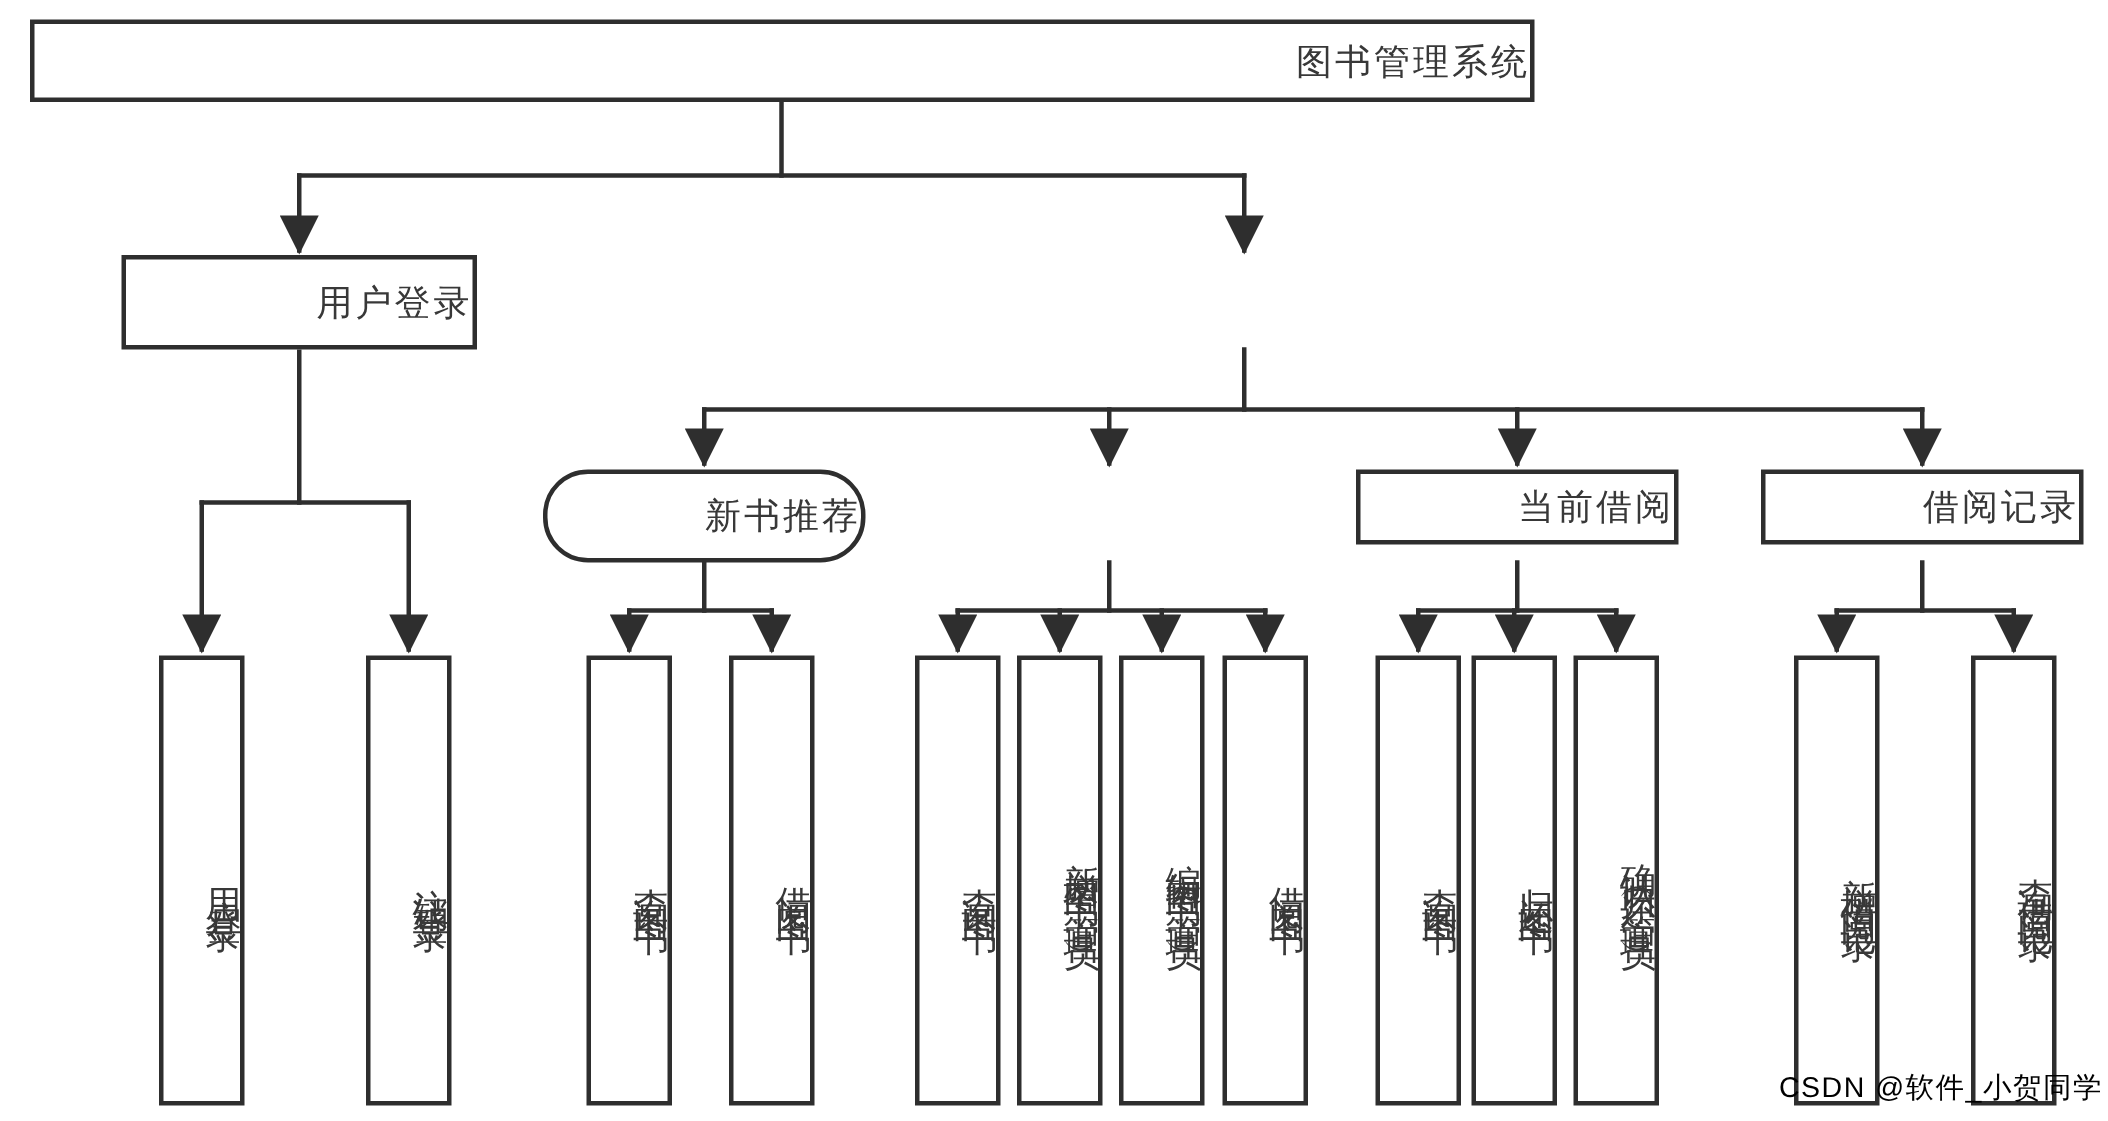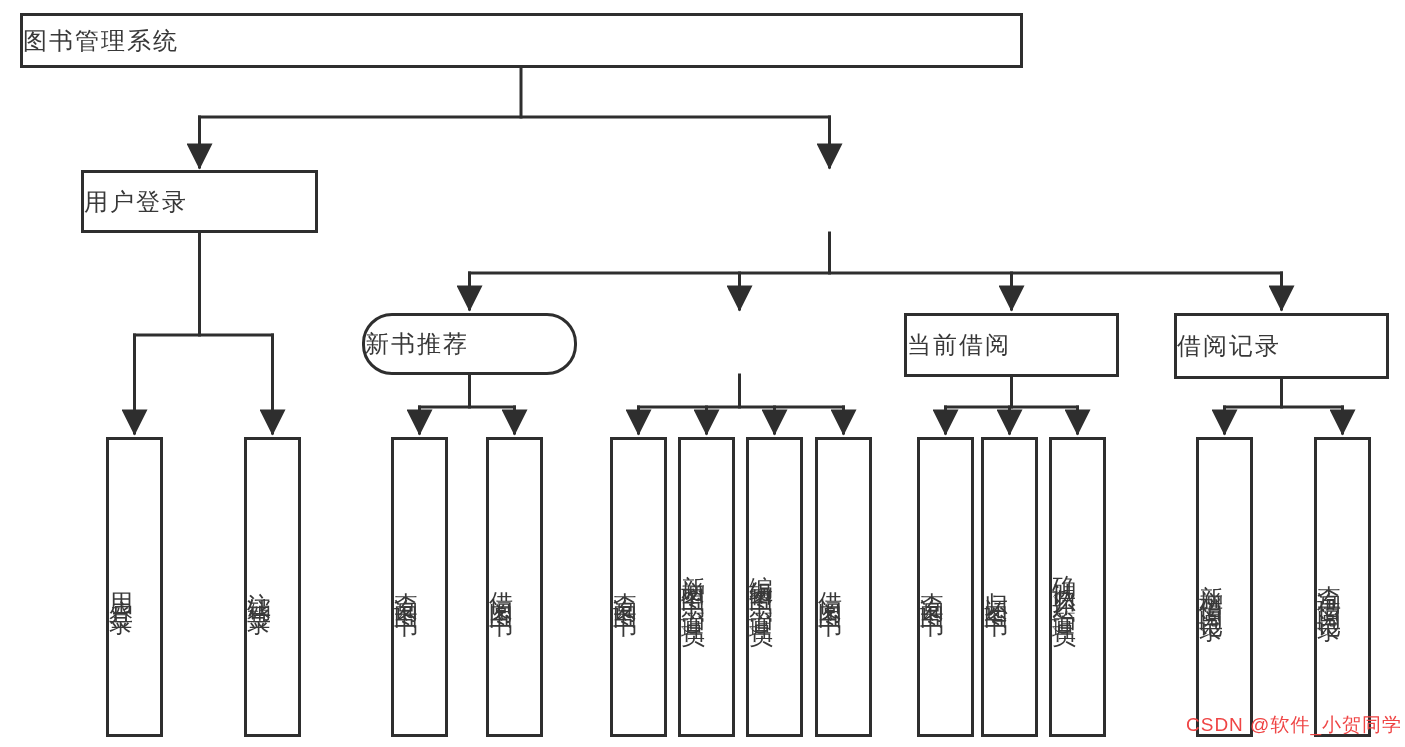--- a/index.html
+++ b/index.html
@@ -23,39 +23,39 @@
     stroke-width: 3;
     stroke-linecap: square;
   }
   .box {
     position: absolute;
     box-sizing: border-box;
     background: #ffffff;
     border: 3px solid #2e2e2e;
     display: flex;
     align-items: center;
-    justify-content: flex-start;
+    justify-content: flex-end;
     text-align: center;
   }
   .h-box { font-size: 24px; letter-spacing: 2px; }
   .root-box { font-size: 24px; letter-spacing: 2px; }
   .v-box span {
     writing-mode: vertical-rl;
     text-orientation: mixed;
     font-size: 24px;
     letter-spacing: 7px;
     line-height: 1;
     white-space: nowrap;
   }
   .watermark {
     position: absolute;
     left: 1186px;
     top: 712px;
     font-size: 19px;
-    color: #ef4444;
+    color: #000000;
     letter-spacing: 1px;
     white-space: nowrap;
     z-index: 10;
   }
 </style>
 </head>
 <body>
 
 <div class="canvas">
 
@@ -111,24 +111,24 @@
     <span>图书管理系统</span>
   </div>
 
   <div class="box h-box" style="left:81px; top:170px; width:237px; height:63px;">
     <span>用户登录</span>
   </div>
 
   <div class="box h-box" style="left:362px; top:313px; width:215px; height:62px;border-radius:30px;">
     <span>新书推荐</span>
   </div>
-  <div class="box h-box" style="left:904px; top:313px; width:215px; height:64px;">
+  <div class="box h-box" style="left:904px; top:313px; width:215px; height:50px;">
     <span>当前借阅</span>
   </div>
-  <div class="box h-box" style="left:1174px; top:313px; width:215px; height:66px;">
+  <div class="box h-box" style="left:1174px; top:313px; width:215px; height:50px;">
     <span>借阅记录</span>
   </div>
 
   <div class="box v-box" style="left:106px; top:437px; width:57px; height:300px;">
     <span>用户登录</span>
   </div>
   <div class="box v-box" style="left:244px; top:437px; width:57px; height:300px;">
     <span>注销登录</span>
   </div>
 

